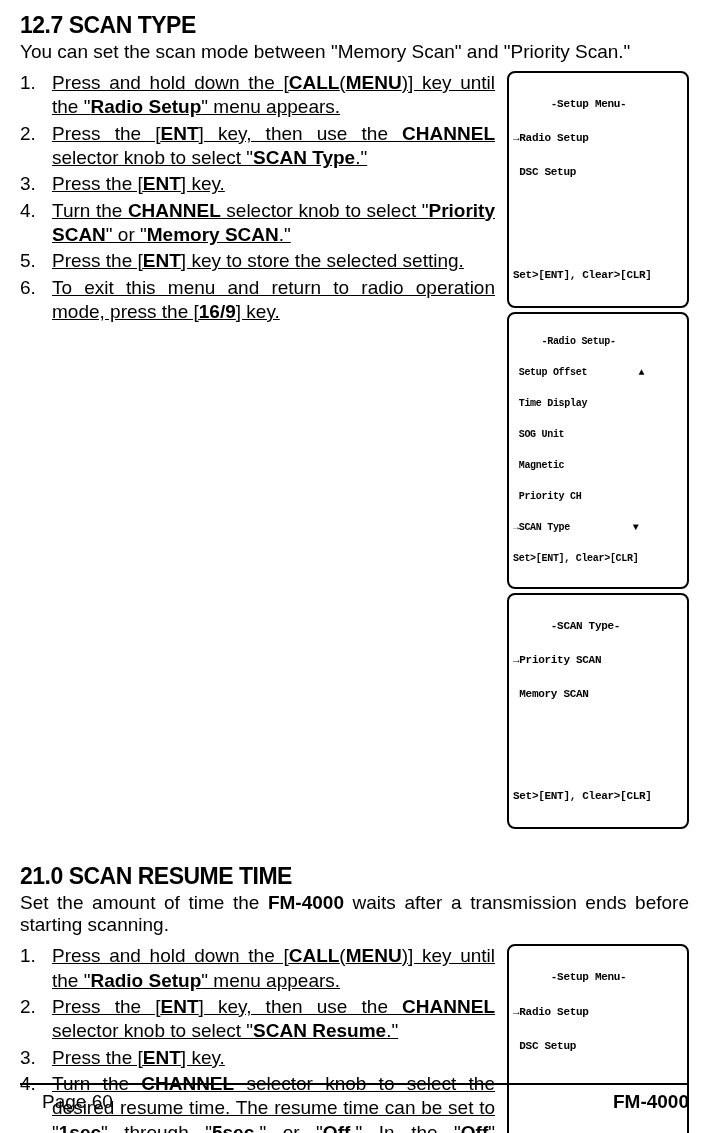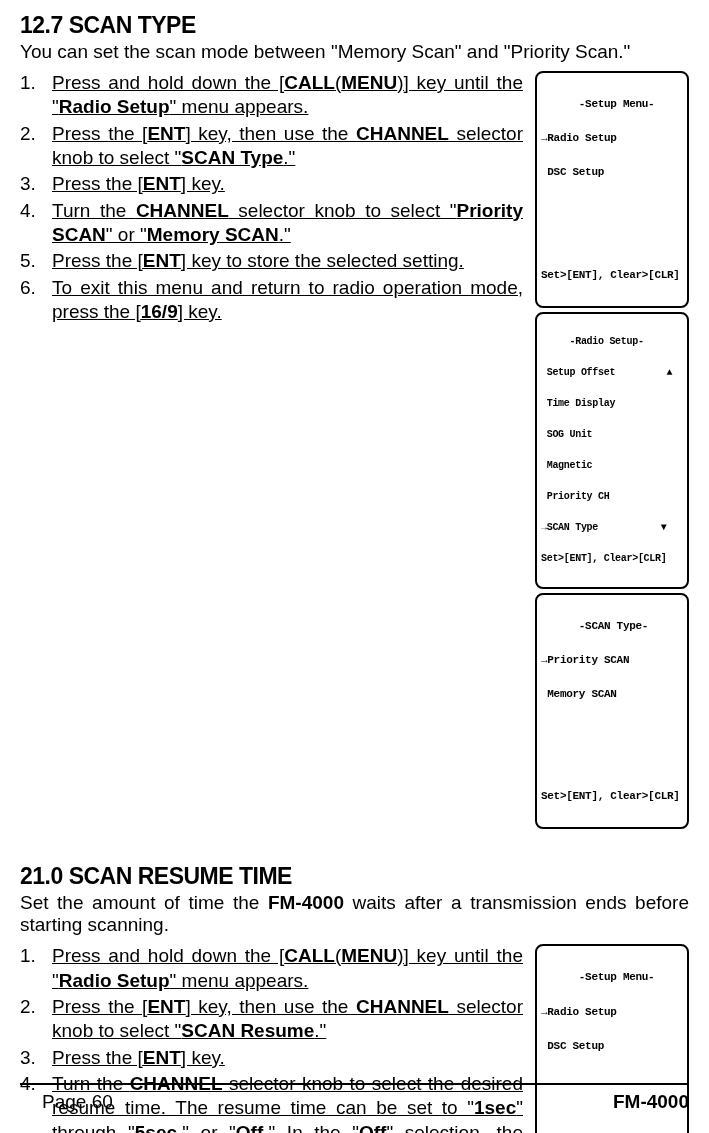--- a/index.html
+++ b/index.html
@@ -48,21 +48,21 @@
       margin-bottom: 2px;
     }
     li::before {
       content: counter(step) ".";
       position: absolute;
       left: 0;
       font-weight: normal;
     }
     .bold { font-weight: bold; }
     .lcd-col {
-      width: 154px;
+      width: 182px;
       display: flex;
       flex-direction: column;
       gap: 4px;
     }
     .lcd {
       border: 2px solid #000;
       border-radius: 8px;
       background: #fff;
       font-family: "Courier New", monospace;
       font-size: 11px;

